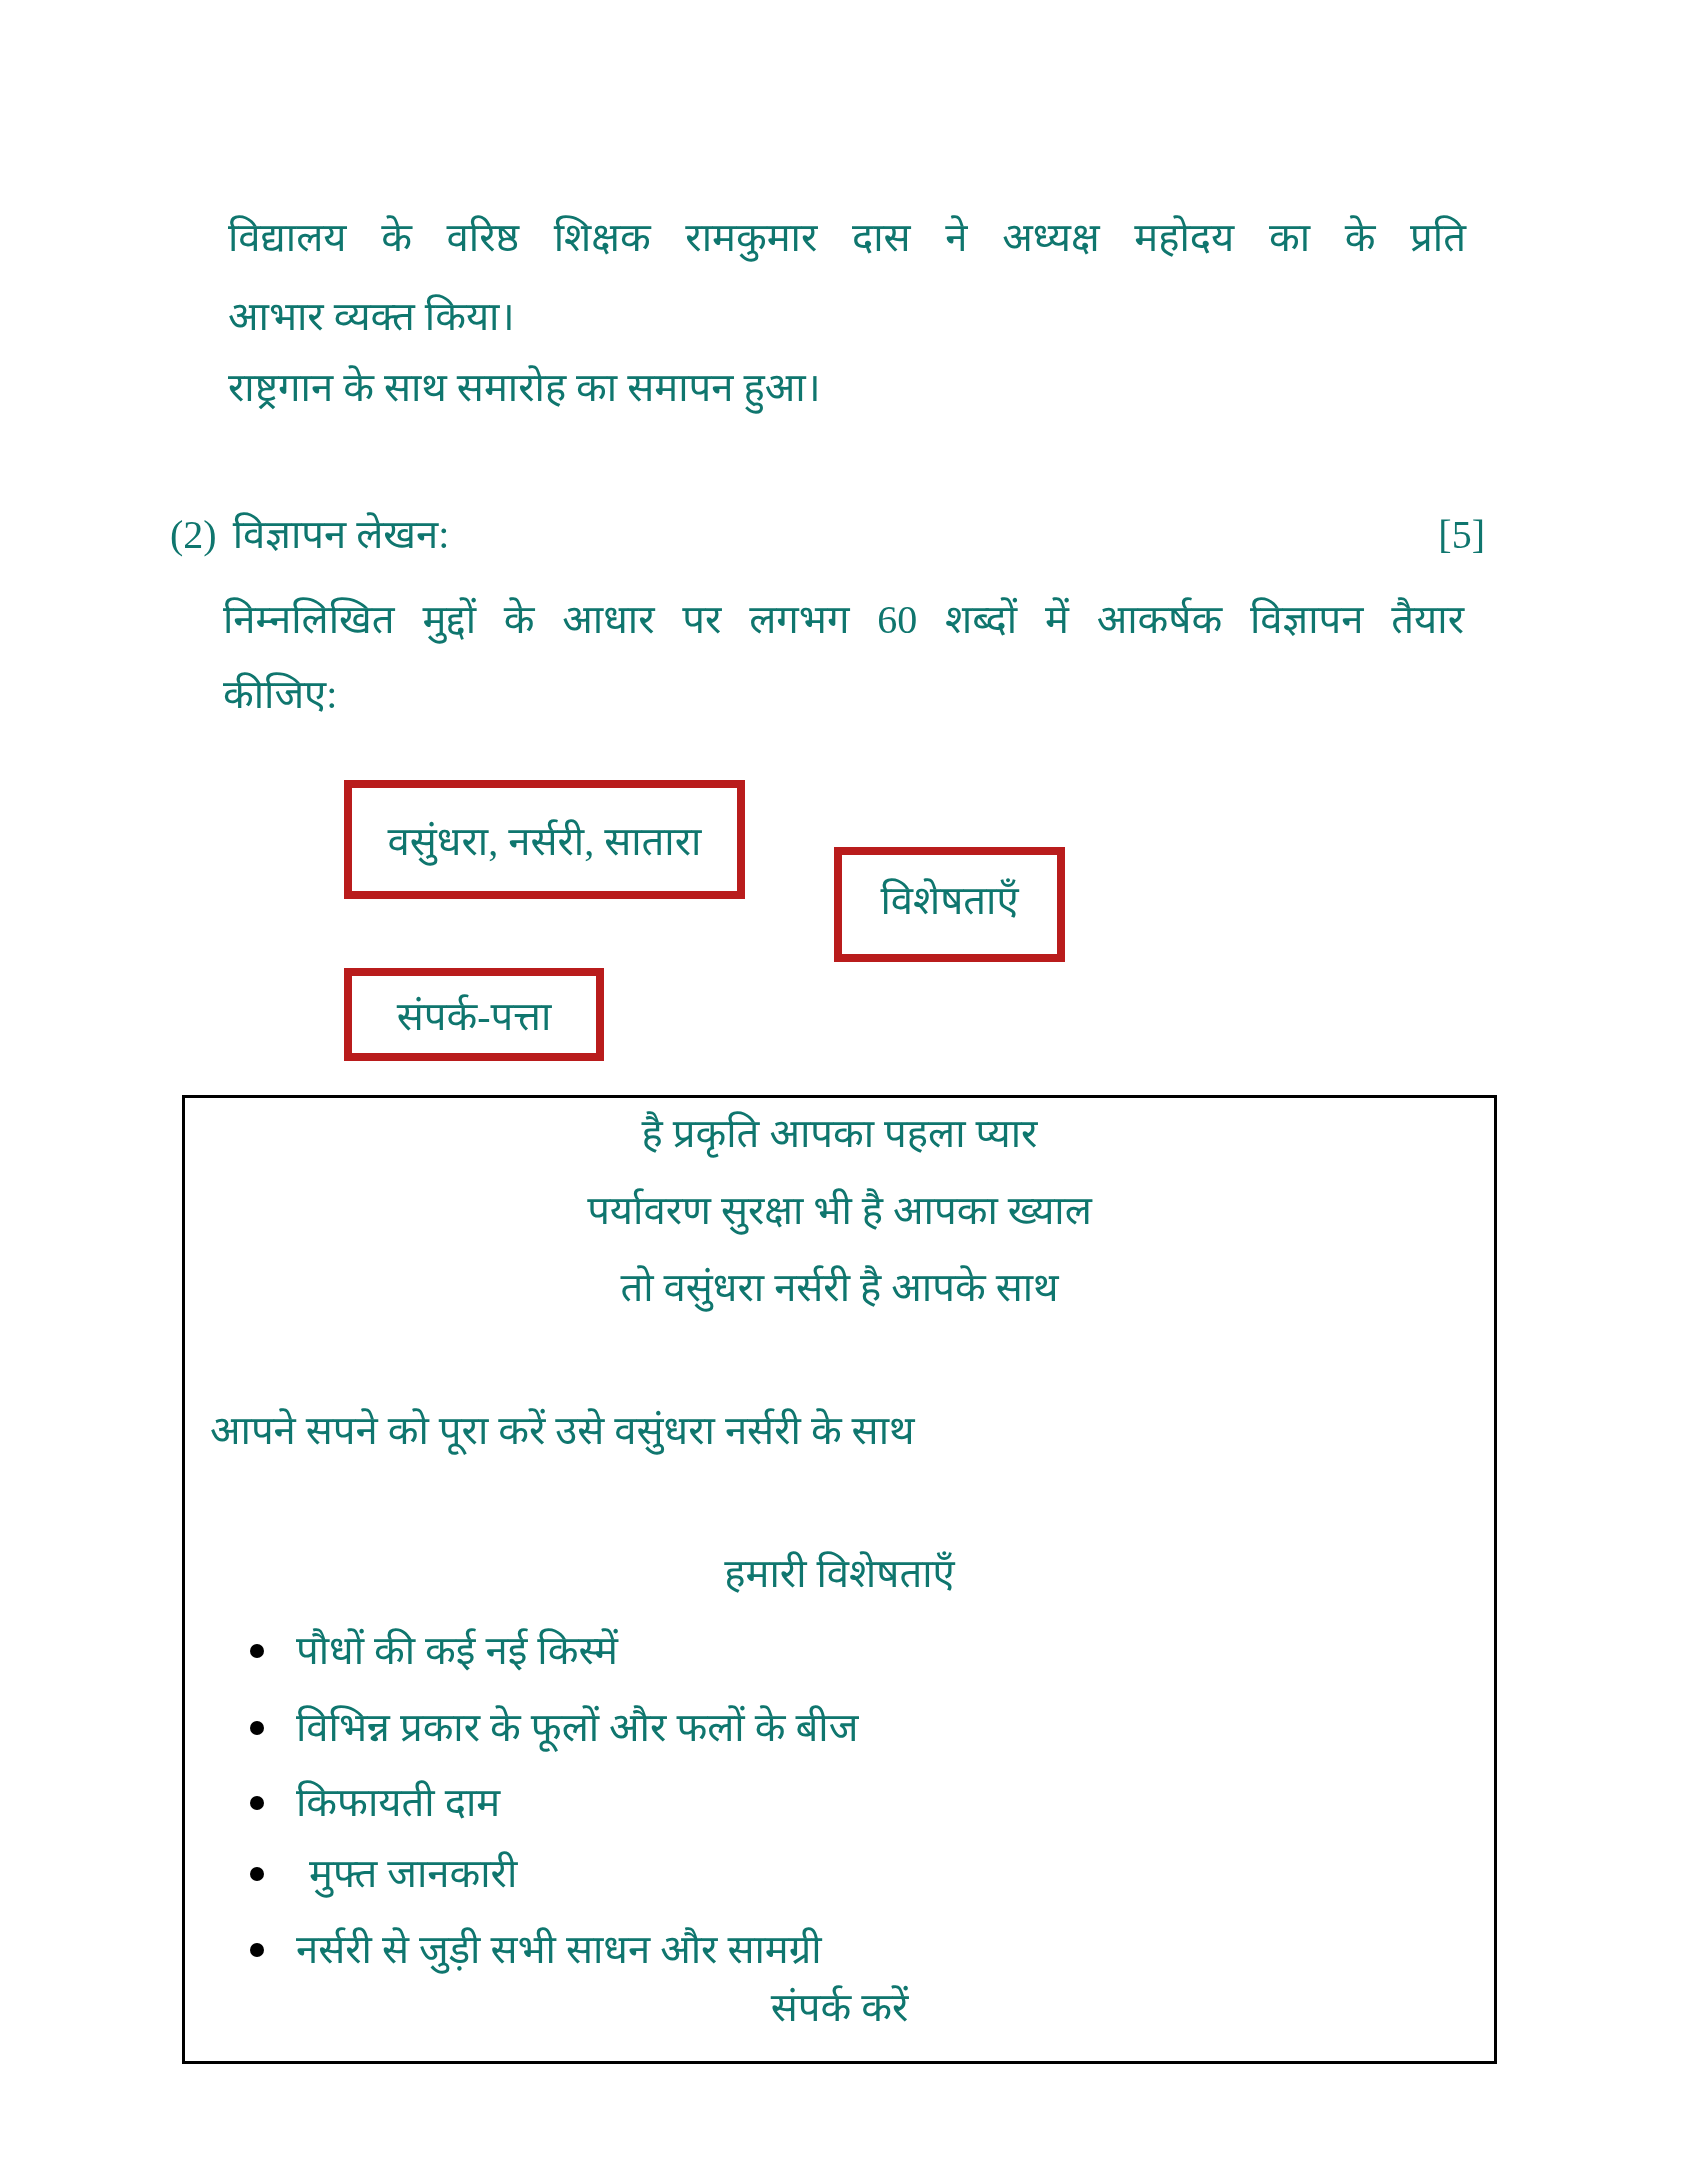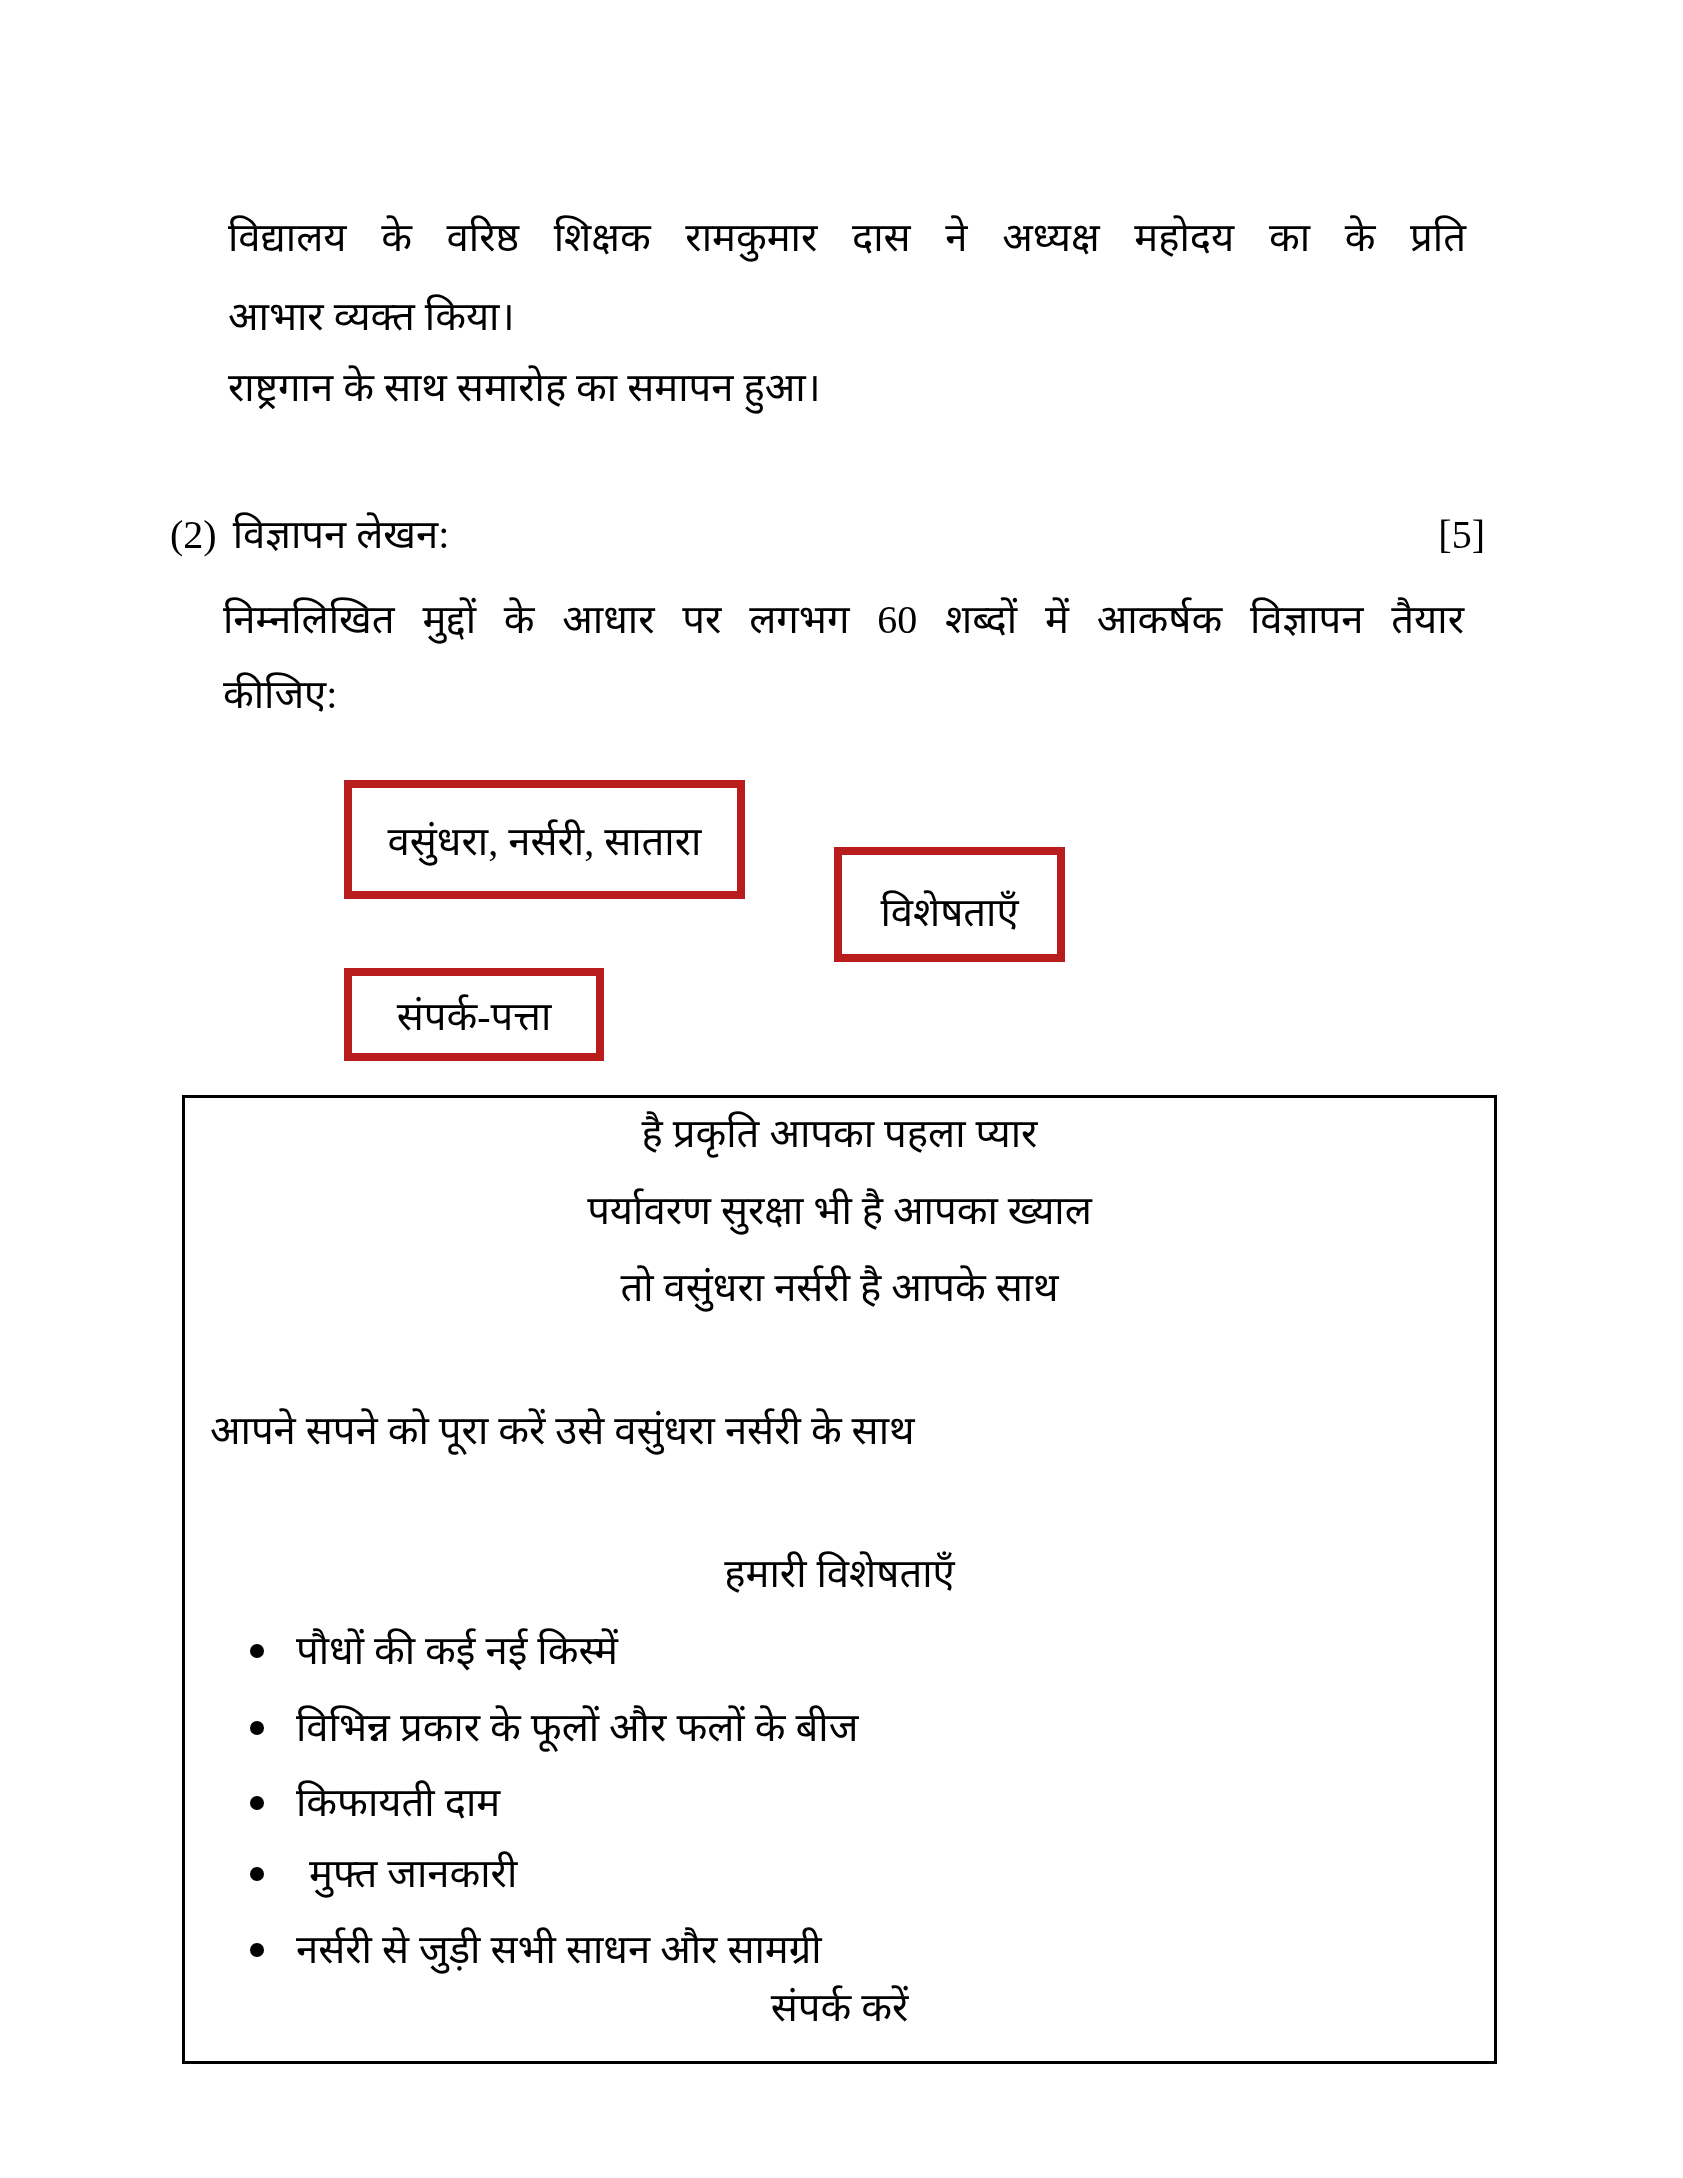--- a/index.html
+++ b/index.html
@@ -5,21 +5,21 @@
   html, body {
     margin: 0;
     padding: 0;
     background: #ffffff;
   }
   .page {
     position: relative;
     width: 1683px;
     height: 2178px;
     background: #ffffff;
-    color: #000000;
+    color: #0f766e;
     font-family: "Liberation Serif", "DejaVu Sans", sans-serif;
     font-size: 40px;
     overflow: hidden;
   }
   .abs { position: absolute; }
 
   
   .para1 {
     left: 228px; top: 198px; width: 1238px;
     line-height: 79px;
@@ -54,21 +54,21 @@
   
   .hintbox {
     border: 8px solid #b91c1c;
     display: flex;
     align-items: center;
     justify-content: center;
     box-sizing: border-box;
     background: #fff;
   }
   .box1 { left: 344px; top: 780px; width: 401px; height: 119px; }
-  .box2 { left: 834px; top: 847px; width: 231px; height: 115px; align-items: flex-end; padding-bottom: 16px; }
+  .box2 { left: 834px; top: 847px; width: 231px; height: 115px; align-items: flex-end; padding-bottom: 28px; }
   .box3 { left: 344px; top: 968px; width: 260px; height: 93px; }
 
   
   .adbox {
     left: 182px; top: 1095px; width: 1315px; height: 969px;
     border: 3px solid #000;
     box-sizing: border-box;
     background: #fff;
   }
   .adbox .center {

